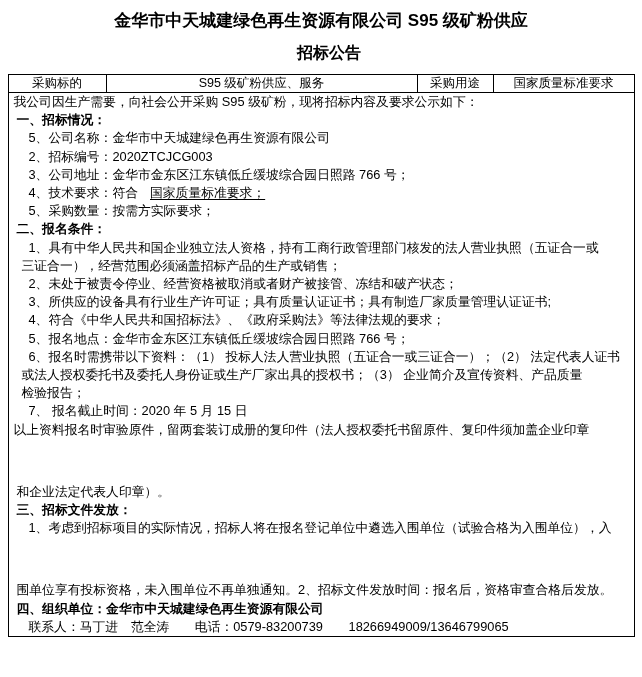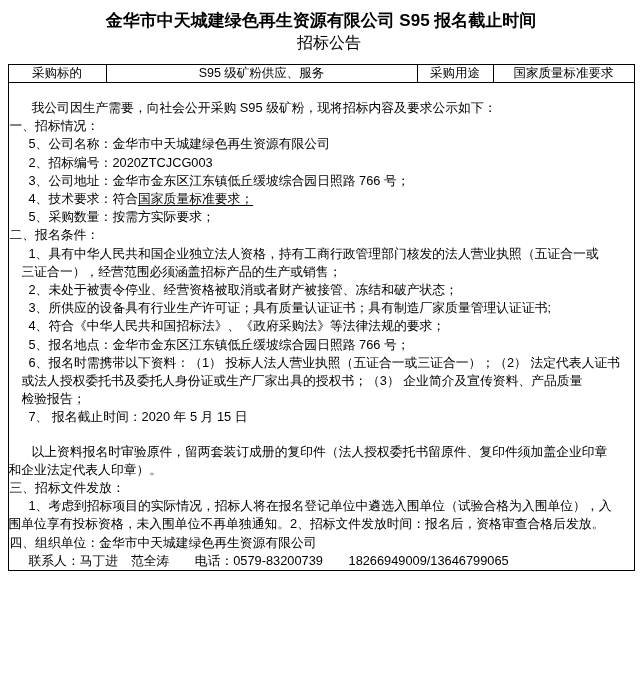--- a/index.html
+++ b/index.html
@@ -14,24 +14,24 @@
   .page { width: 642px; height: 677px; }
   .title {
     text-align: center;
     font-weight: bold;
     font-size: 17px;
     line-height: 20px;
     padding-top: 11px;
   }
   .subtitle {
     text-align: center;
-    font-weight: normal;
+    font-weight: bold;
     font-size: 16px;
     line-height: 18px;
-    margin-top: 3px;
+    margin-top: 13px;
     padding-left: 16px;
   }
   table.info {
     border-collapse: collapse;
     width: 626px;
     margin: 12px auto 0 auto;
     table-layout: fixed;
   }
   table.info td {
     border: 1px solid #000000;
@@ -42,34 +42,34 @@
   }
   td.c   { text-align: center; margin-top: 23px; }
   td.hdr { text-align: left; padding-left: 3px; font-size: 13px; }
   td.blk { vertical-align: top; padding: 2px 4px 3px 3px; }
   .ln {
     font-size: 12.8px;
     line-height: 18.2px;
     white-space: nowrap;
     overflow: hidden;
   }
-  .intro   { padding-left: 23px; margin-top: 16px; }
+  .intro   { padding-left: 5px; }
   .item    { padding-left: 20px; }
   .cont    { padding-left: 13px; }
-  .sect    { padding-left: 1px; }
-  .flush   { padding-left: 0; }
+  .sect    { padding-left: 8px; font-weight: bold; }
+  .flush   { padding-left: 8px; margin-top: 44px; }
   .contact { padding-left: 20px; }
-  .u { text-decoration: underline; text-underline-offset: 2px; }
+  .u { text-decoration: underline; text-underline-offset: 2px; margin-left: 12px; }
 </style>
 </head>
 <body>
 
 <div class="page">
 
-  <div class="title">金华市中天城建绿色再生资源有限公司 S95 报名截止时间</div>
+  <div class="title">金华市中天城建绿色再生资源有限公司 S95 级矿粉供应</div>
   <div class="subtitle">招标公告</div>
 
   <table class="info">
     <colgroup>
       <col style="width:98px">
         <col style="width:311px">
         <col style="width:76px">
         <col style="width:141px">
     </colgroup>
     <tbody>

